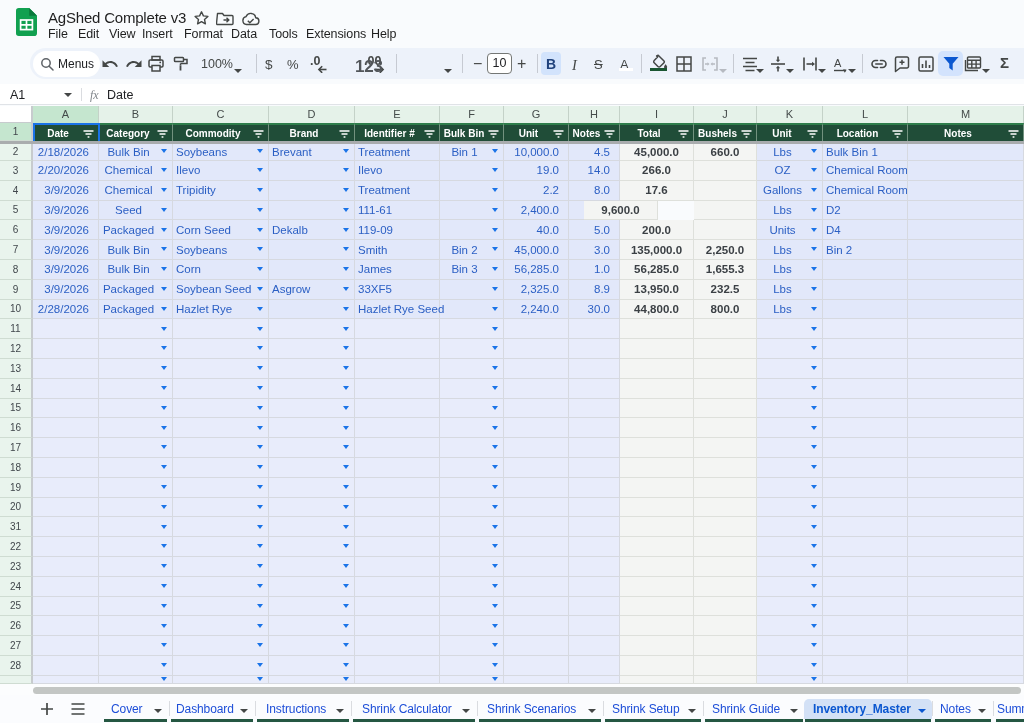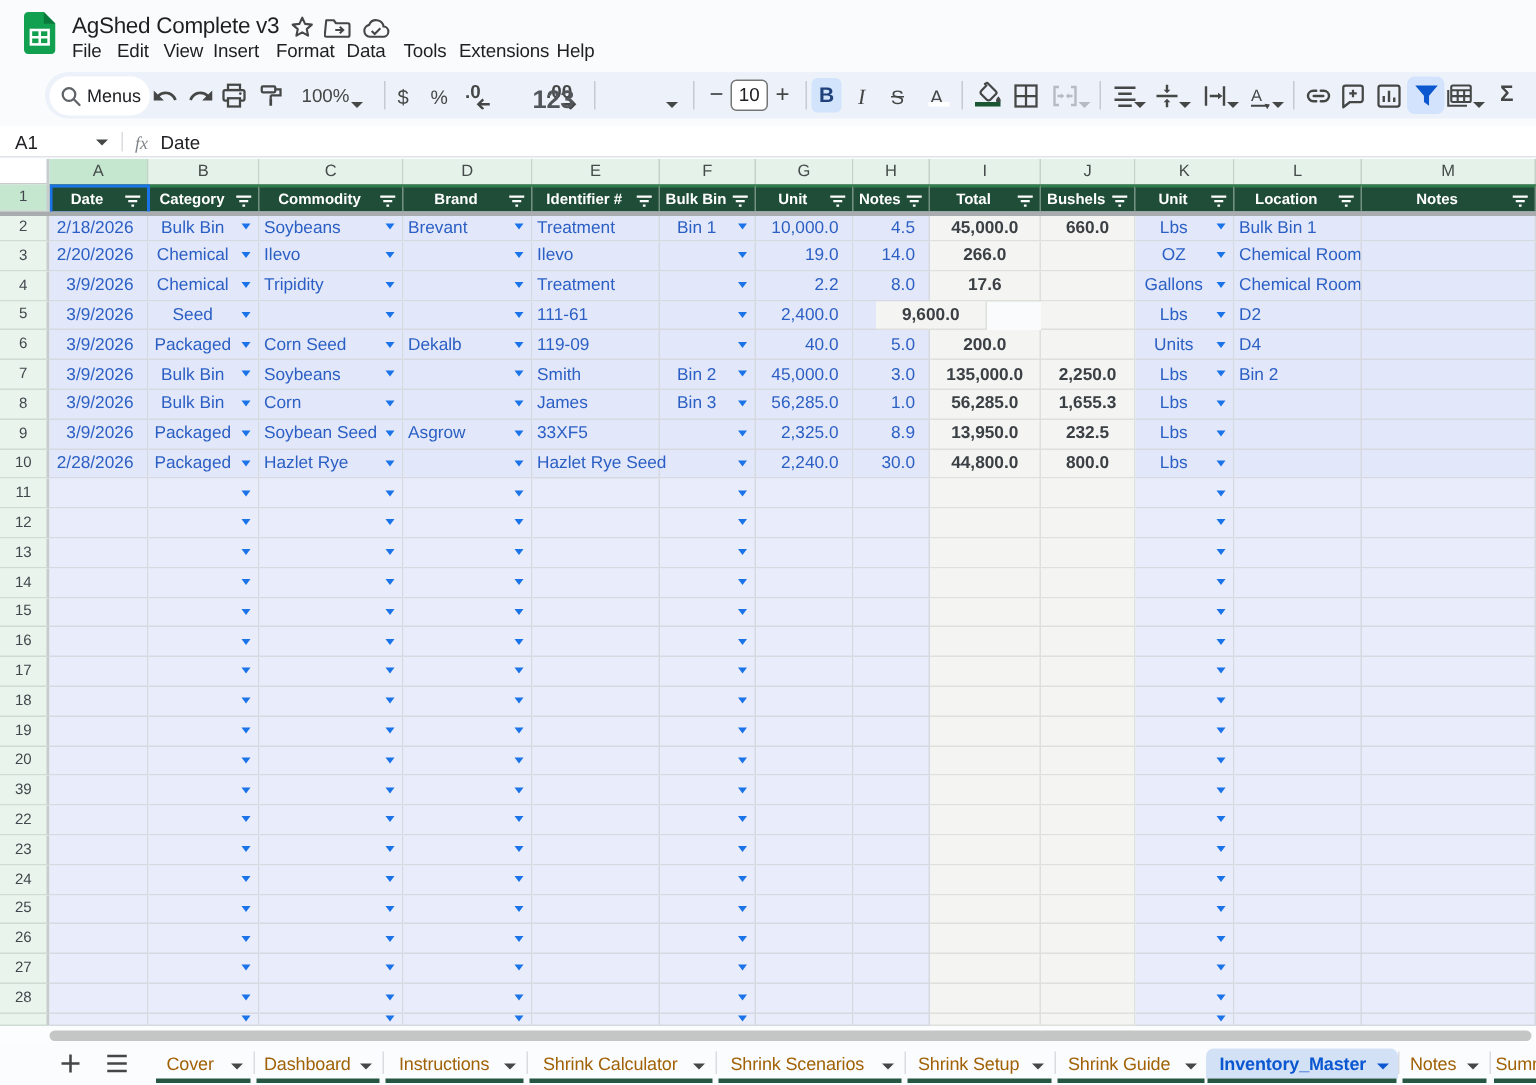--- a/index.html
+++ b/index.html
@@ -56,21 +56,21 @@
 .ar { position:absolute; right:5px; top:50%; margin-top:-2.2px; width:0; height:0; border-left:3.8px solid transparent; border-right:3.8px solid transparent; border-top:4.6px solid #1a73e8; }
 .cc .ct { margin-right:14px; }
 .lt .lx { }
 
 
 #scrollarea { position:absolute; left:0; top:684px; width:1024px; height:11px; background:#fcfdfe; }
 #sthumb { position:absolute; left:33px; top:686.5px; width:988px; height:7px; background:#c3c6c4; border-radius:4px; }
 #tabbar { position:absolute; left:0; top:695px; width:1024px; height:28px; background:#fbfcfe; }
 #plusic { position:absolute; left:39px; top:6px; }
 #hambic { position:absolute; left:70px; top:7px; }
-.tabt { position:absolute; top:7px; font-size:12px; color:#a16207; letter-spacing:-0.1px; }
+.tabt { position:absolute; top:7px; font-size:12px; color:#1d4ed8; letter-spacing:-0.1px; }
 .tabu { position:absolute; top:23.5px; height:3.5px; background:#255742; }
 .tcrt { position:absolute; top:14px; width:0; height:0; border-left:4px solid transparent; border-right:4px solid transparent; border-top:4.5px solid #444746; }
 .tabsep { position:absolute; top:6px; width:1px; height:15px; background:#dadce0; }
 #acttab { position:absolute; left:804px; top:3.5px; width:128px; height:20px; background:#d3e1f6; border-radius:5px 5px 0 0; }
 #tabbar > .tabu, #tabbar > .tabt, #tabbar > .tcrt { }
 </style></head>
 <body>
 <div id="app">
   <div id="logo"><svg width="21" height="28" viewBox="0 0 21 28" style="">
         <path d="M2.8 0h10.4L21 7.8V25.2A2.8 2.8 0 0 1 18.2 28H2.8A2.8 2.8 0 0 1 0 25.2V2.8A2.8 2.8 0 0 1 2.8 0z" fill="#11A050"></path>
@@ -339,21 +339,21 @@
         <div class="rh" style="top:213.40000000000003px;height:19.8px">11</div>
         <div class="rh" style="top:233.20000000000005px;height:19.8px">12</div>
         <div class="rh" style="top:253.00000000000006px;height:19.8px">13</div>
         <div class="rh" style="top:272.80000000000007px;height:19.8px">14</div>
         <div class="rh" style="top:292.6000000000001px;height:19.8px">15</div>
         <div class="rh" style="top:312.4000000000001px;height:19.8px">16</div>
         <div class="rh" style="top:332.2000000000001px;height:19.8px">17</div>
         <div class="rh" style="top:352.0000000000001px;height:19.8px">18</div>
         <div class="rh" style="top:371.8000000000001px;height:19.8px">19</div>
         <div class="rh" style="top:391.60000000000014px;height:19.8px">20</div>
-        <div class="rh" style="top:411.40000000000015px;height:19.8px">39</div>
+        <div class="rh" style="top:411.40000000000015px;height:19.8px">31</div>
         <div class="rh" style="top:431.20000000000016px;height:19.8px">22</div>
         <div class="rh" style="top:451.00000000000017px;height:19.8px">23</div>
         <div class="rh" style="top:470.8000000000002px;height:19.8px">24</div>
         <div class="rh" style="top:490.6000000000002px;height:19.8px">25</div>
         <div class="rh" style="top:510.4000000000002px;height:19.8px">26</div>
         <div class="rh" style="top:530.2000000000002px;height:19.8px">27</div>
         <div class="rh" style="top:550.0000000000001px;height:19.8px">28</div>
         <div class="rh" style="top:569.8000000000001px;height:8.199999999999932px"></div>
       </div>
       <div class="row" style="top:37.0px;height:18.0px">

